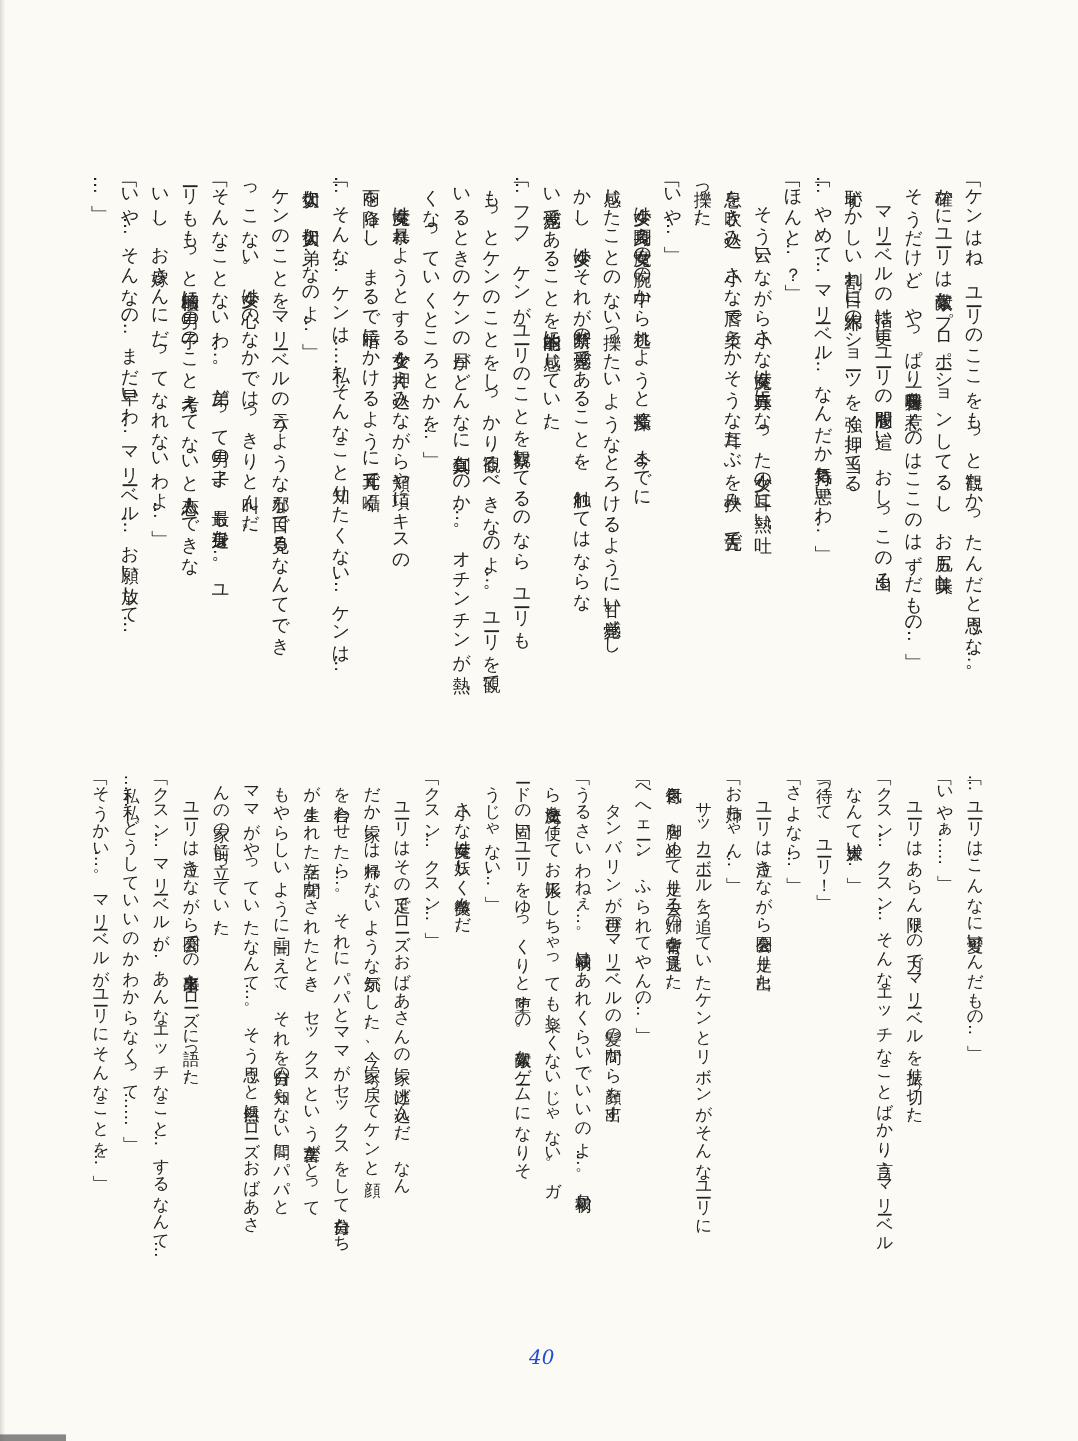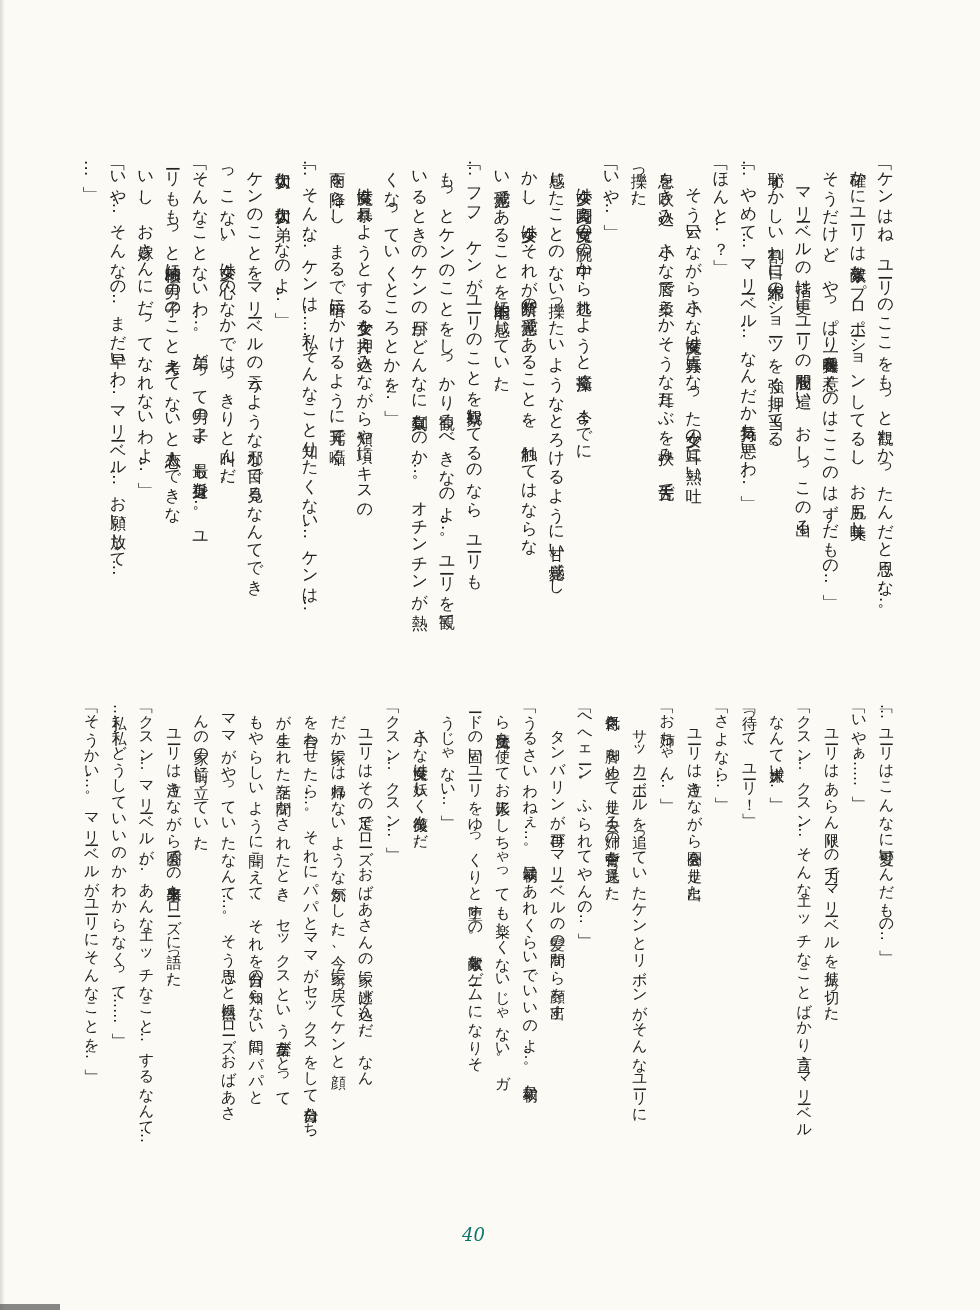--- a/index.html
+++ b/index.html
@@ -51,26 +51,26 @@
       height: 424px;
       font-size: 15.1px;
     }
     .line {
       line-height: 27.4px;
       white-space: pre;
       letter-spacing: 0;
     }
     .page-number {
       position: absolute;
-      left: 462px;
+      left: 481px;
       top: 1224px;
       font-family: "DejaVu Serif", "Liberation Serif", serif;
       font-style: italic;
       font-size: 18px;
-      color: #0f766e;
+      color: #1d4ed8;
     }
   </style>
 </head>
 <body>
 
 <div class="page">
   <div class="scan-edge-left"></div>
   <div class="scan-edge-bottom"></div>
 
   <div class="text-block top-block">

